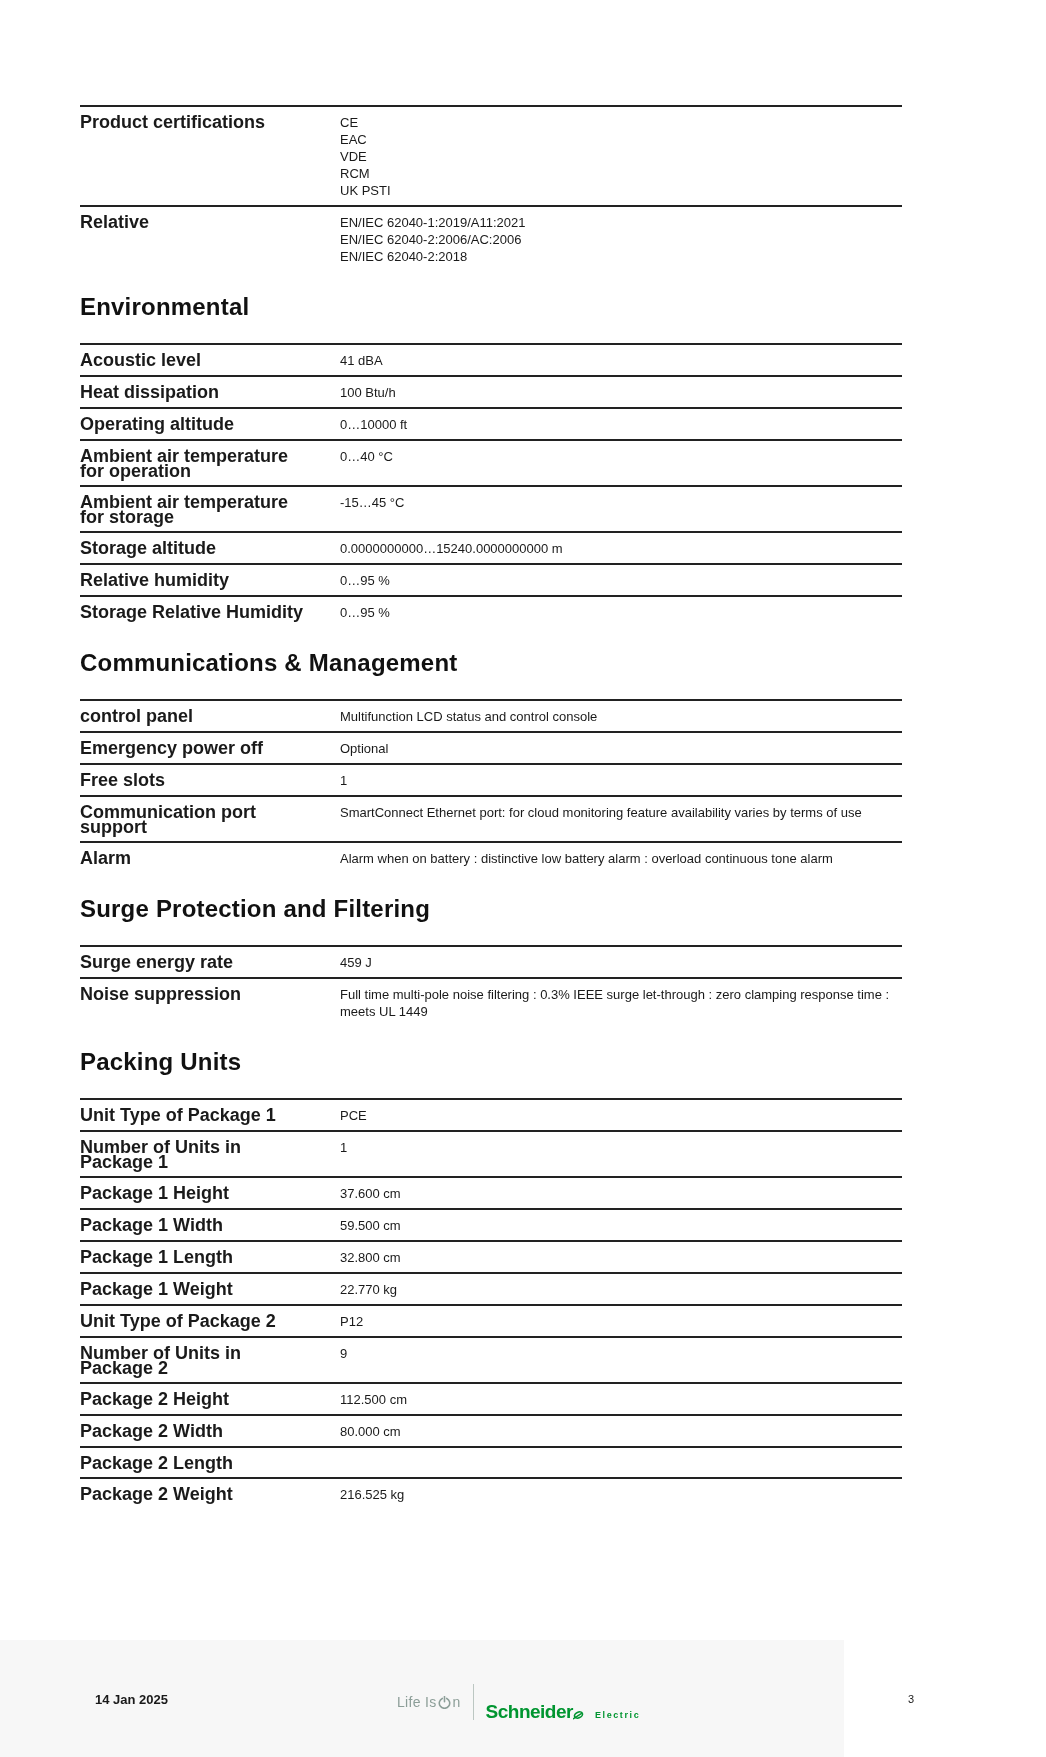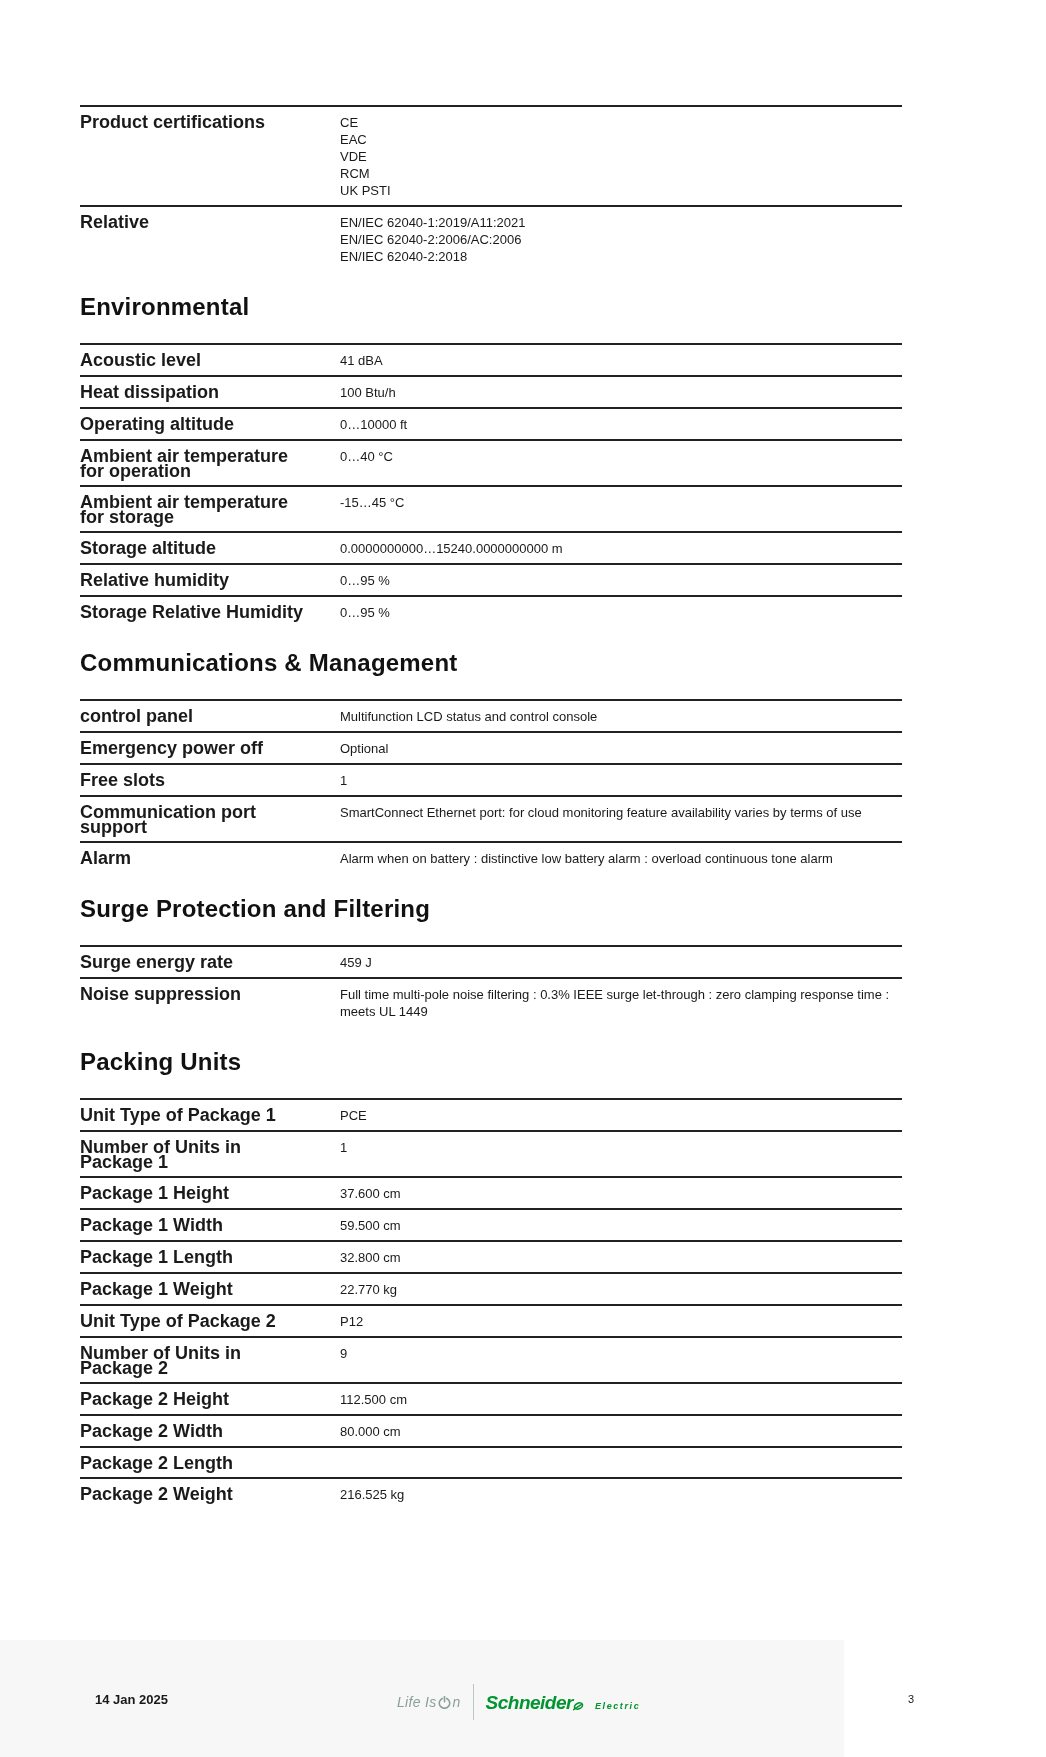--- a/index.html
+++ b/index.html
@@ -35,21 +35,21 @@
   .footer {
     position:absolute; left:0; top:1640px; width:844px; height:117px;
     background:#f7f7f7;
   }
   .footer-date {
     position:absolute; left:95px; top:52px;
     font-size:13px; font-weight:700; color:#1a1a1a;
   }
   .footer-logo {
     position:absolute; left:397px; top:44px;
-    display:flex; align-items:center;font-style:italic;
+    display:flex; 
   }
   .tagline {
     font-size:14px; color:#8c9e98; letter-spacing:0.3px;
     display:inline-flex; align-items:center;
   }
   .power-icon { margin:0 1px 0 2px; display:inline-block; }
   .logo-divider {
     display:inline-block; width:1px; height:36px;
     background:#bcc7c2; margin:0 12px;
   }

